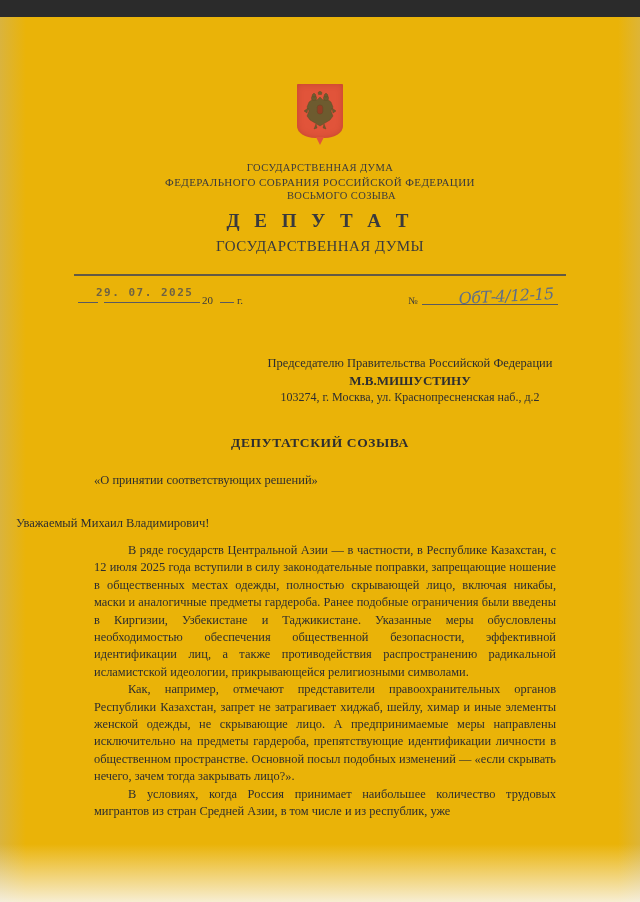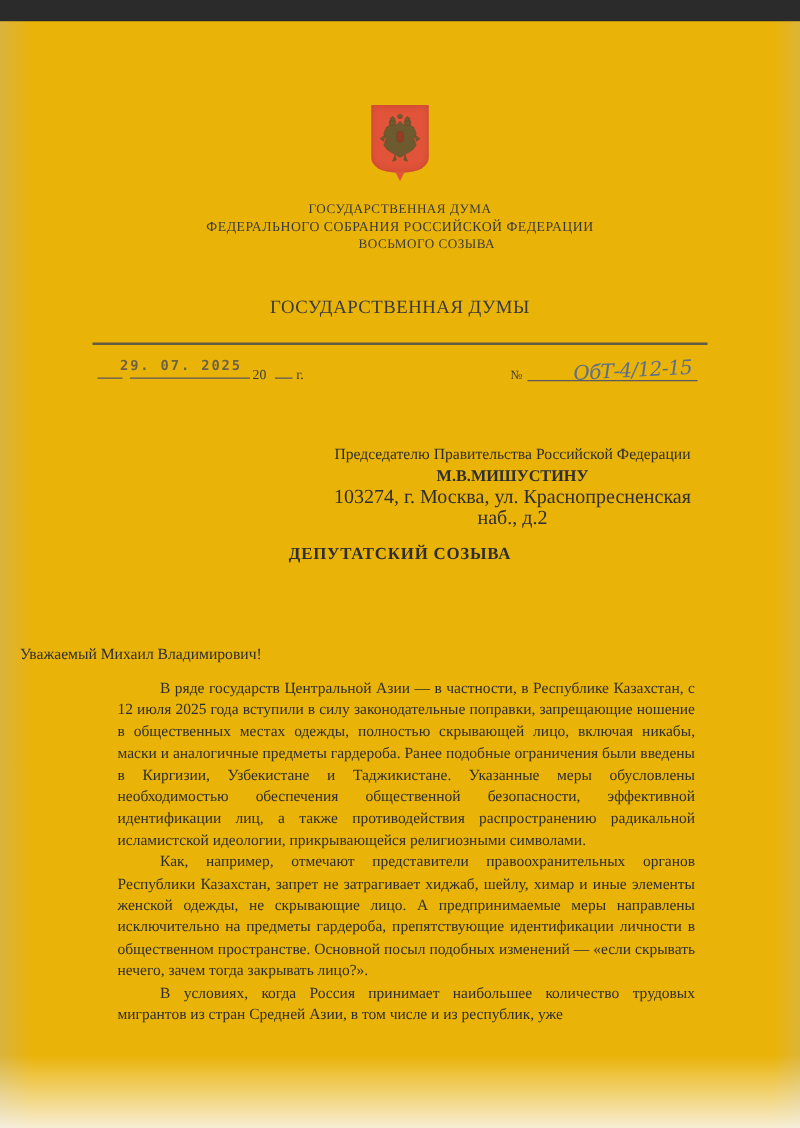--- a/index.html
+++ b/index.html
@@ -200,21 +200,21 @@
     text-align: center;
     font-size: 12.5px;
     line-height: 17px;
     color: #2e2e30;
   }
   .addressee .name {
     font-weight: bold;
     font-size: 13px;
   }
   .addressee .addr {
-    font-size: 16px;
+    font-size: 12px;
     font-family: Liberation Serif, serif;
   }
 
   
   .doc-title {
     position: absolute;
     top: 423px;
     left: 0; right: 0;
     text-align: center;
     font-size: 13.5px;
@@ -274,20 +274,21 @@
           <path d="M13 33 L11 38 L14 37 Z"></path>
           <path d="M21 33 L23 38 L20 37 Z"></path>
         </g>
       </svg>
     </div>
   </div>
 
   <div class="hdr hdr-l1">ГОСУДАРСТВЕННАЯ ДУМА</div>
   <div class="hdr hdr-l2">ФЕДЕРАЛЬНОГО СОБРАНИЯ РОССИЙСКОЙ ФЕДЕРАЦИИ</div>
   <div class="hdr hdr-l3">ВОСЬМОГО СОЗЫВА</div>
+  <div class="hdr hdr-deputat">Д Е П У Т А Т</div>
   <div class="hdr hdr-gd">ГОСУДАРСТВЕННАЯ ДУМЫ</div>
 
   <div class="rule"></div>
 
   <div class="dateline">
     <div class="blank-a"></div>
     <div class="blank-b"></div>
     <div class="blank-c"></div>
     <span class="stamp-date">29. 07. 2025</span>
     <span class="year-lbl">20</span>
@@ -297,20 +298,21 @@
     <span class="num-hand">ОбТ-4/12-15</span>
   </div>
 
   <div class="addressee">
     <div>Председателю Правительства Российской Федерации</div>
     <div class="name">М.В.МИШУСТИНУ</div>
     <div class="addr">103274, г. Москва, ул. Краснопресненская наб., д.2</div>
   </div>
 
   <div class="doc-title">ДЕПУТАТСКИЙ СОЗЫВА</div>
+  <div class="subject">«О принятии соответствующих решений»</div>
 
   <div class="greeting">Уважаемый Михаил Владимирович!</div>
 
   <div class="body">
     <p>В ряде государств Центральной Азии — в частности, в Республике Казахстан, с 12 июля 2025 года вступили в силу законодательные поправки, запрещающие ношение в общественных местах одежды, полностью скрывающей лицо, включая никабы, маски и аналогичные предметы гардероба. Ранее подобные ограничения были введены в Киргизии, Узбекистане и Таджикистане. Указанные меры обусловлены необходимостью обеспечения общественной безопасности, эффективной идентификации лиц, а также противодействия распространению радикальной исламистской идеологии, прикрывающейся религиозными символами.</p>
     <p>Как, например, отмечают представители правоохранительных органов Республики Казахстан, запрет не затрагивает хиджаб, шейлу, химар и иные элементы женской одежды, не скрывающие лицо. А предпринимаемые меры направлены исключительно на предметы гардероба, препятствующие идентификации личности в общественном пространстве. Основной посыл подобных изменений — «если скрывать нечего, зачем тогда закрывать лицо?».</p>
     <p>В условиях, когда Россия принимает наибольшее количество трудовых мигрантов из стран Средней Азии, в том числе и из республик, уже</p>
   </div>
 
   <div class="scan-shade-left"></div>

